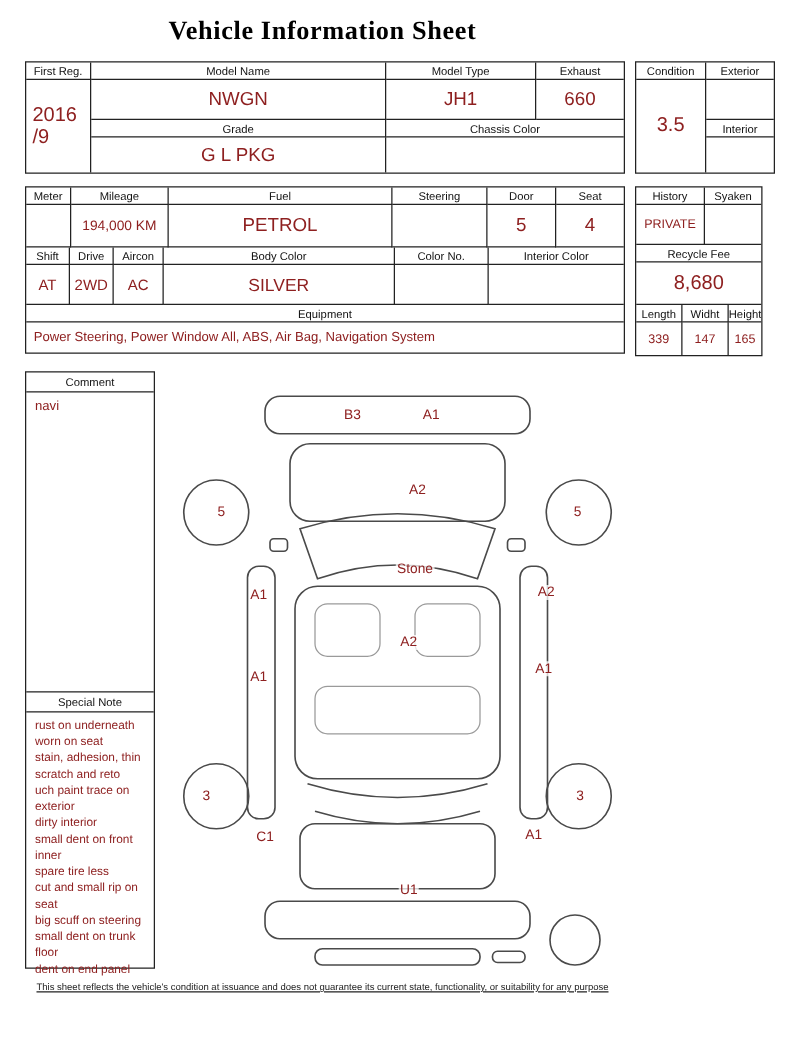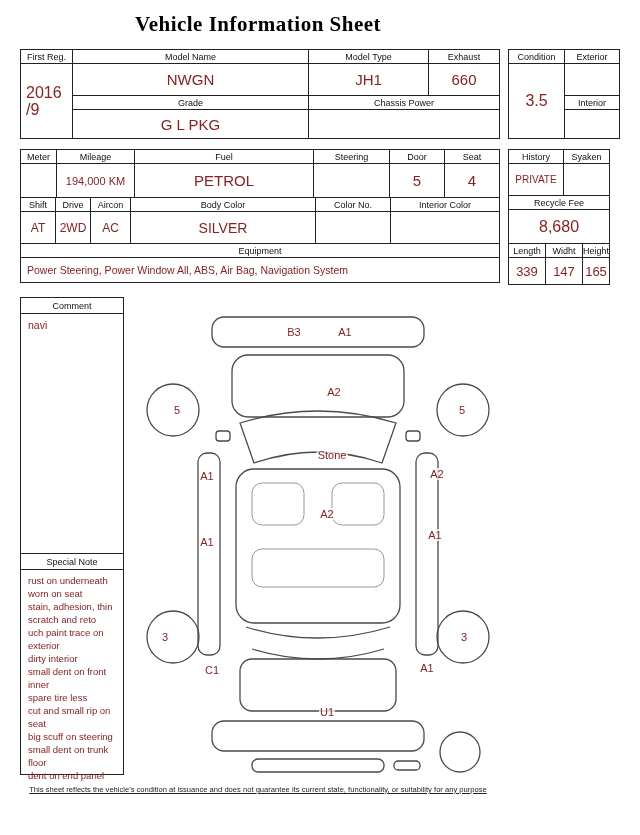--- a/index.html
+++ b/index.html
@@ -9,21 +9,21 @@
   .title{font-family:"Liberation Serif",serif;font-size:21px;font-weight:700;text-align:center;margin:4px 0 12px;letter-spacing:.5px;color:#000;}
   .row{display:flex;gap:8px;align-items:flex-start;}
   .tbl,.stack{border:1px solid #222;background:#fff;}
   .g{display:grid;}
   .cell{border-right:1px solid #222;border-bottom:1px solid #222;display:flex;align-items:center;justify-content:center;text-align:center;overflow:hidden;}
   .cell.lr{border-right:none;}
   .cell.lb{border-bottom:none;}
   .lbl{font-size:9px;color:#111;}
   .val{color:#8e2020;}
   .v20{font-size:16px;} .v16{font-size:16px;} .v15{font-size:15px;} .v14{font-size:14px;}
-  .v13{font-size:13px;} .v12{font-size:12px;} .v11{font-size:11px;} .v10{font-size:10px;}
+  .v13{font-size:10px;} .v12{font-size:12px;} .v11{font-size:11px;} .v10{font-size:10px;}
   
   .top-left{width:480px;}
   .top-left .g{grid-template-columns:52px 236px 120px 70px;grid-template-rows:14px 32px 14px 28px;}
   .firstreg{flex-direction:column;align-items:flex-start;justify-content:center;padding-left:5px;line-height:17px;}
   
   .top-right{width:112px;}
   .top-right .g{grid-template-columns:56px 54px;grid-template-rows:14px 32px 14px 28px;}
   
   .mid-row{margin-top:10px;}
   .left-mid{width:480px;}
@@ -69,21 +69,21 @@
 
         <div class="cell val v16 firstreg lb" style="grid-row:2/5;grid-column:1">
           <span>2016</span>
           <span>/9</span>
         </div>
         <div class="cell val v15" style="grid-row:2;grid-column:2">NWGN</div>
         <div class="cell val v15" style="grid-row:2;grid-column:3">JH1</div>
         <div class="cell val v15 lr" style="grid-row:2;grid-column:4">660</div>
 
         <div class="cell lbl" style="grid-row:3;grid-column:2">Grade</div>
-        <div class="cell lbl lr" style="grid-row:3;grid-column:3/5">Chassis Power</div>
+        <div class="cell lbl lr" style="grid-row:3;grid-column:3/5">Chassis Color</div>
 
         <div class="cell val v15 lb" style="grid-row:4;grid-column:2">G L PKG</div>
       </div>
     </div>
 
     <div class="tbl top-right">
       <div class="g">
         <div class="cell lbl" style="grid-row:1;grid-column:1">Condition</div>
         <div class="cell lbl lr" style="grid-row:1;grid-column:2">Exterior</div>
         <div class="cell val v20 lb" style="grid-row:2/5;grid-column:1">3.5</div>
@@ -215,21 +215,21 @@
           <circle cx="320" cy="455" r="20"></circle>
         </g>
         <g fill="none" stroke="#9a9a9a" stroke-width="1">
 
           <rect x="112" y="186" width="52" height="42" rx="10"></rect>
           <rect x="192" y="186" width="52" height="42" rx="10"></rect>
           <rect x="112" y="252" width="132" height="38" rx="10"></rect>
         </g>
       </svg>
       <div class="marker-layer">
-          <span class="marker" style="left: 142px; top: 35px; margin-left: 12px;">B3</span>
+          <span class="marker" style="left: 142px; top: 35px;">B3</span>
           <span class="marker" style="left: 205px; top: 35px;">A1</span>
           <span class="marker" style="left: 194px; top: 95px;">A2</span>
           <span class="marker" style="left: 37px; top: 113px;">5</span>
           <span class="marker" style="left: 322px; top: 113px;">5</span>
           <span class="marker" style="left: 192px; top: 158px;">Stone</span>
           <span class="marker" style="left: 67px; top: 179px;">A1</span>
           <span class="marker" style="left: 297px; top: 177px;">A2</span>
           <span class="marker" style="left: 187px; top: 217px;">A2</span>
           <span class="marker" style="left: 67px; top: 245px;">A1</span>
           <span class="marker" style="left: 295px; top: 238px;">A1</span>

